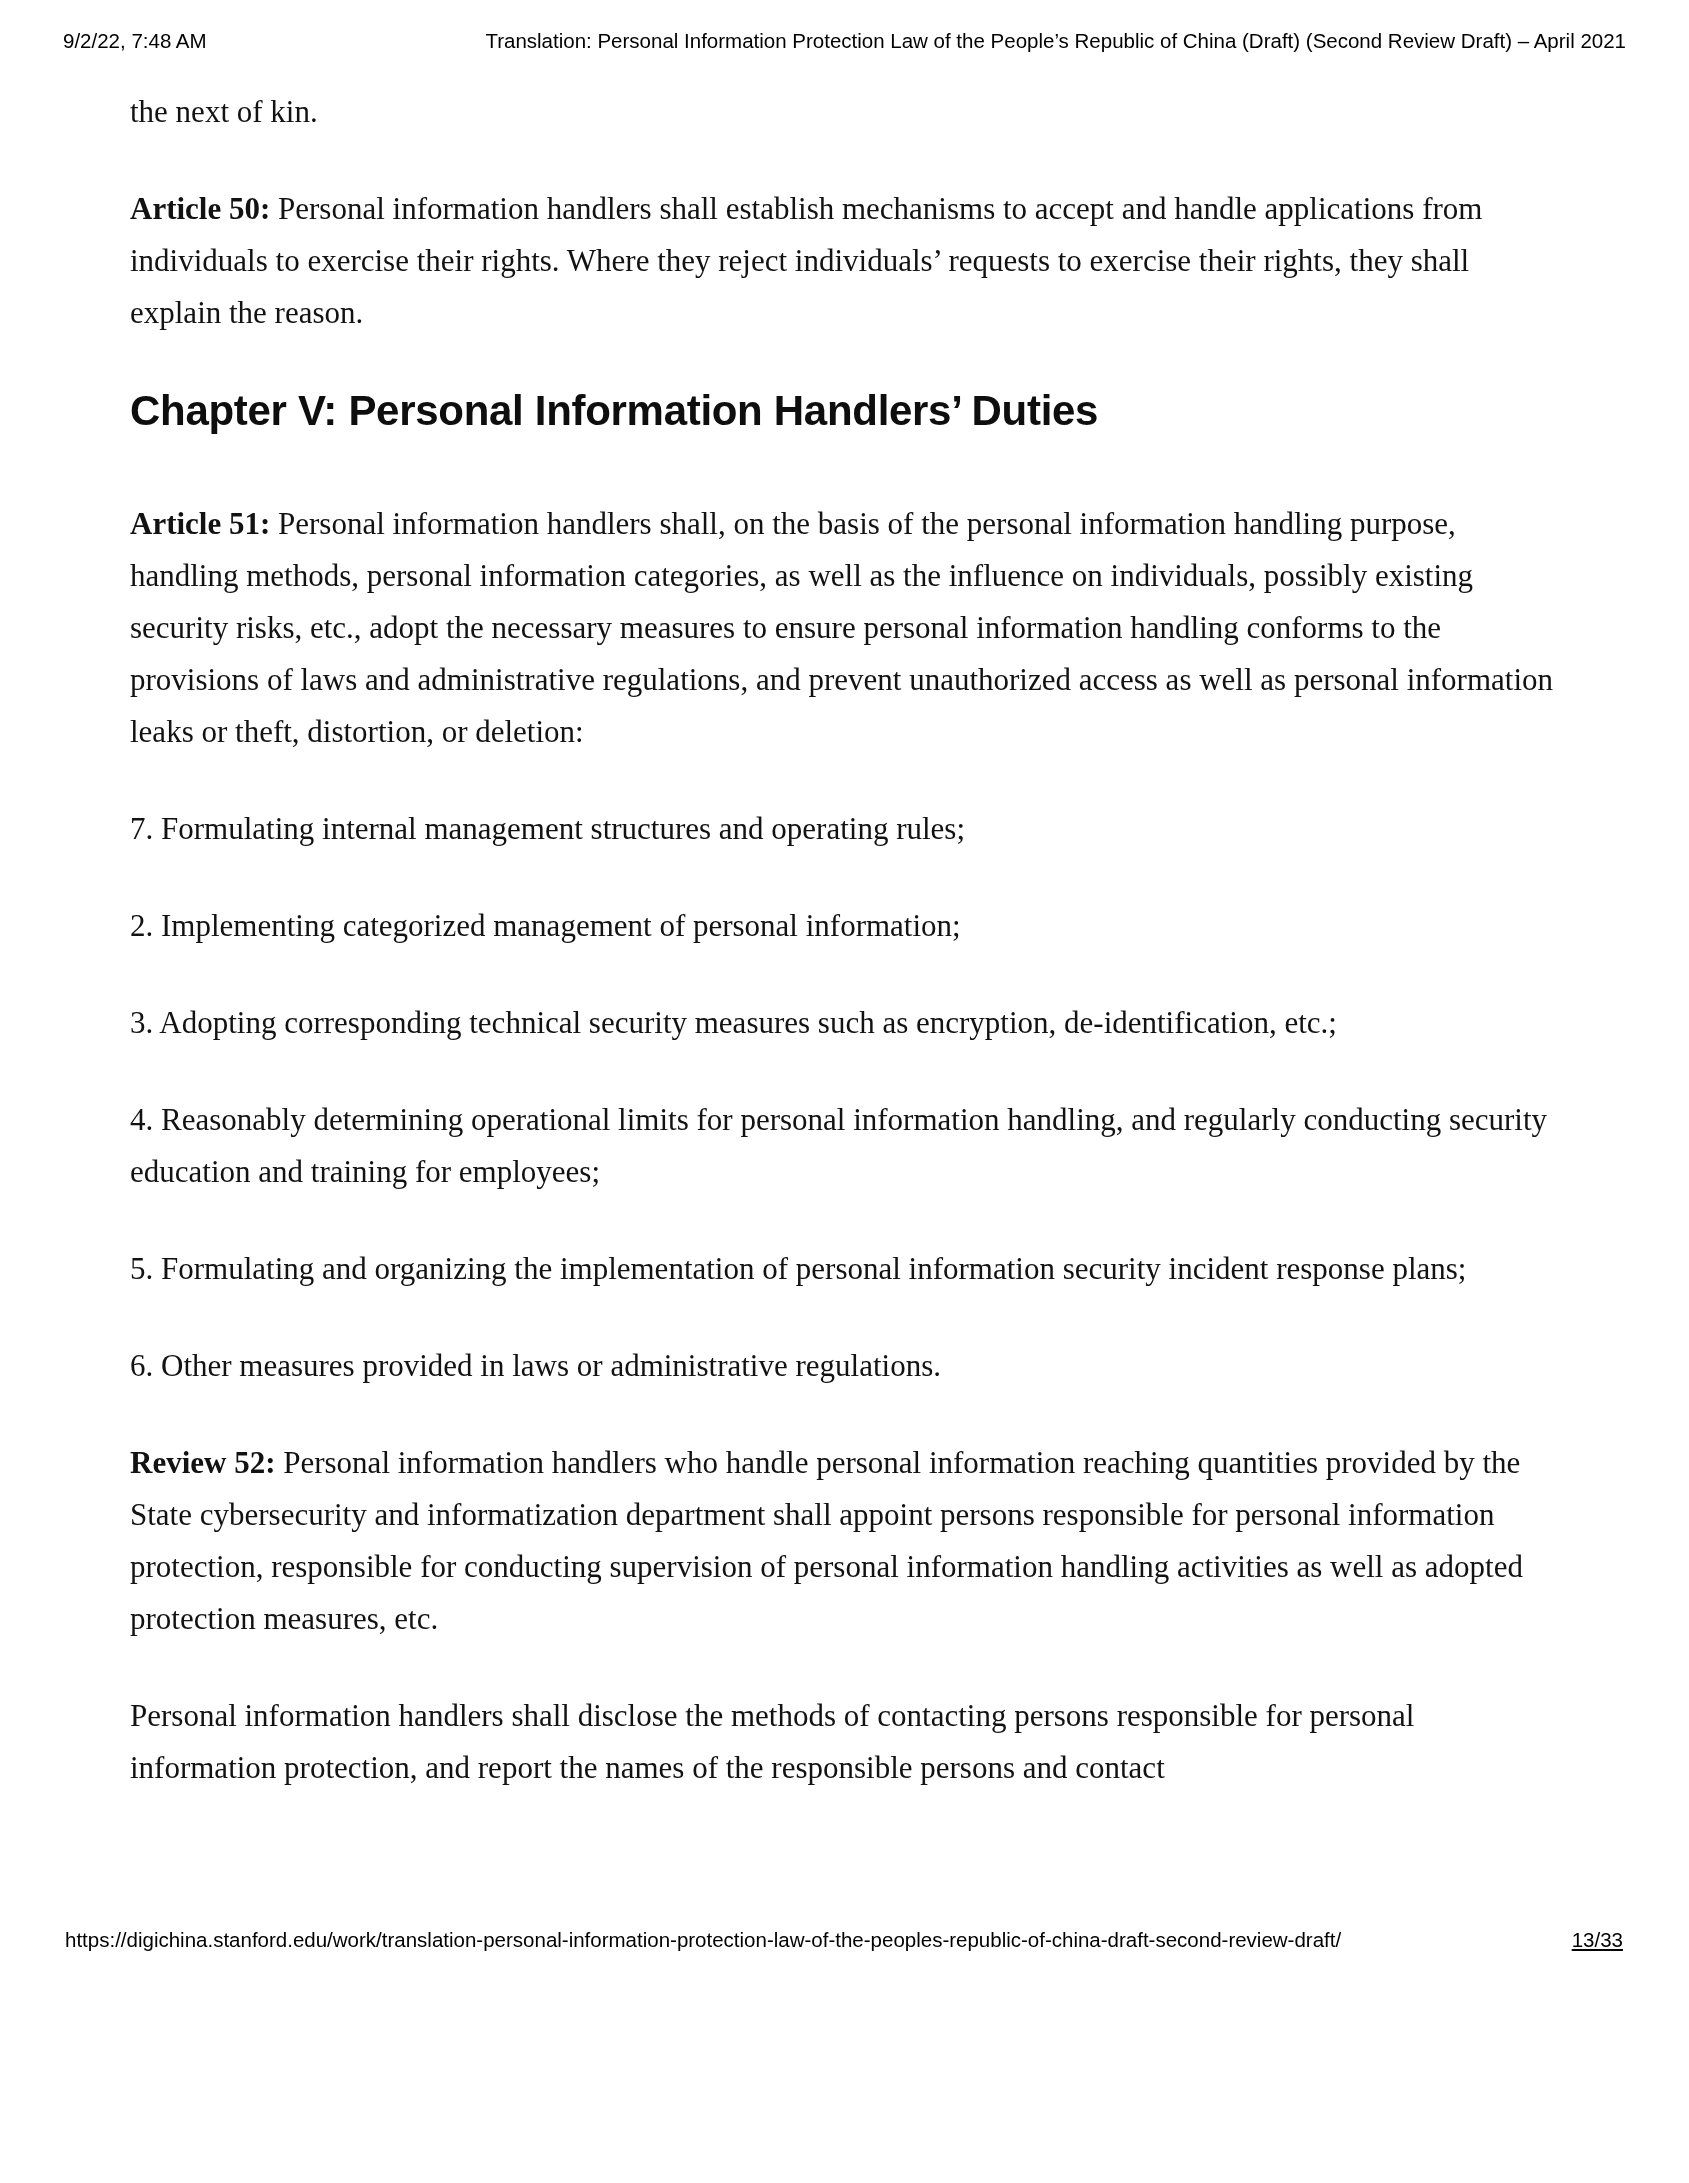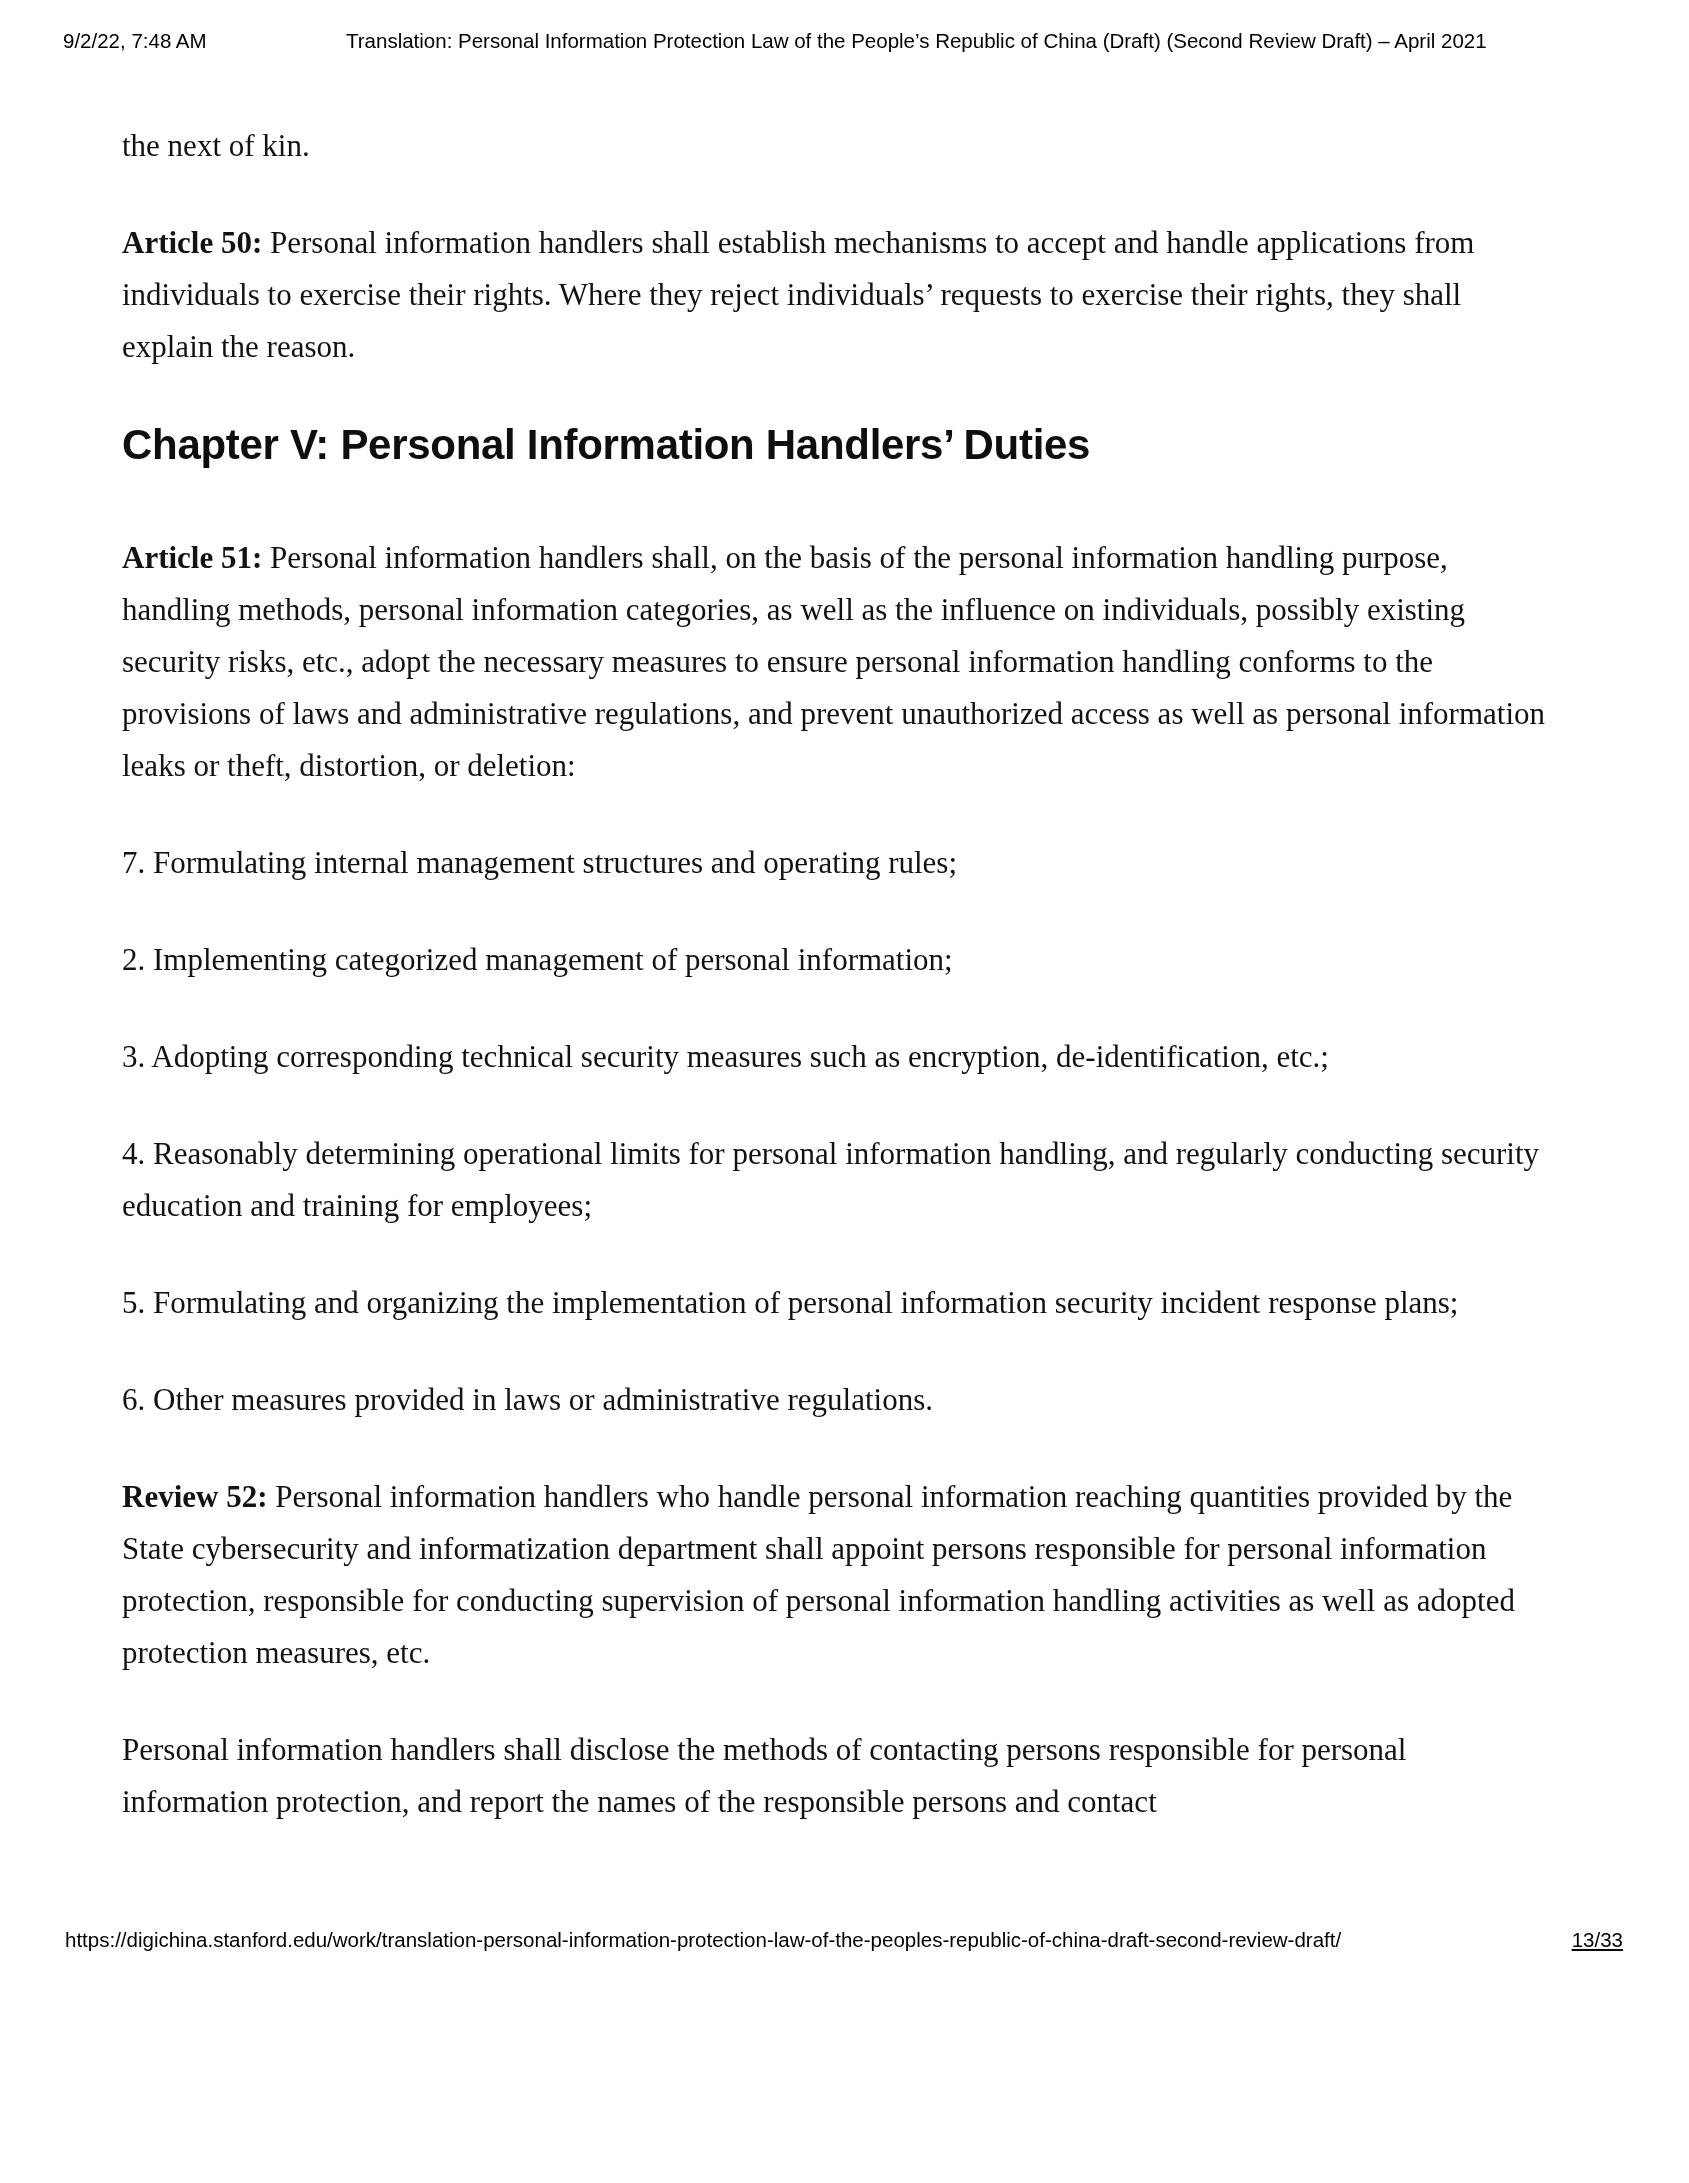--- a/index.html
+++ b/index.html
@@ -23,44 +23,44 @@
     display: flex;
     align-items: flex-start;
     font-family: "Liberation Sans", sans-serif;
     font-size: 20.5px;
     color: #000000;
     white-space: nowrap;
   }
   .print-header .hdr-datetime { flex: 0 0 auto; }
   .print-header .hdr-title {
     flex: 1 1 auto;
-    text-align: center;
+    text-align: right;
     overflow: hidden;
   }
   .print-footer {
     position: absolute;
     bottom: 26.5px;
     left: 65px;
     right: 66px;
     display: flex;
     justify-content: space-between;
     font-family: "Liberation Sans", sans-serif;
     font-size: 20.5px;
     color: #000000;
     white-space: nowrap;
   }
   .print-footer .ftr-url { flex: 1 1 auto; overflow: hidden; }
   .print-footer .ftr-page { flex: 0 0 auto; padding-left: 40px; text-decoration: underline; }
   
   .doc {
     position: absolute;
     top: 0;
-    left: 122px;
+    left: 130px;
     width: 1433px;
-    padding-top: 120px;
+    padding-top: 86px;
     font-family: "Liberation Serif", "DejaVu Serif", serif;
     font-size: 31px;
     line-height: 52px;
     color: #121212;
   }
   .doc p {
     margin: 0 0 45px 0;
   }
   .doc p strong {
     font-weight: 700;

